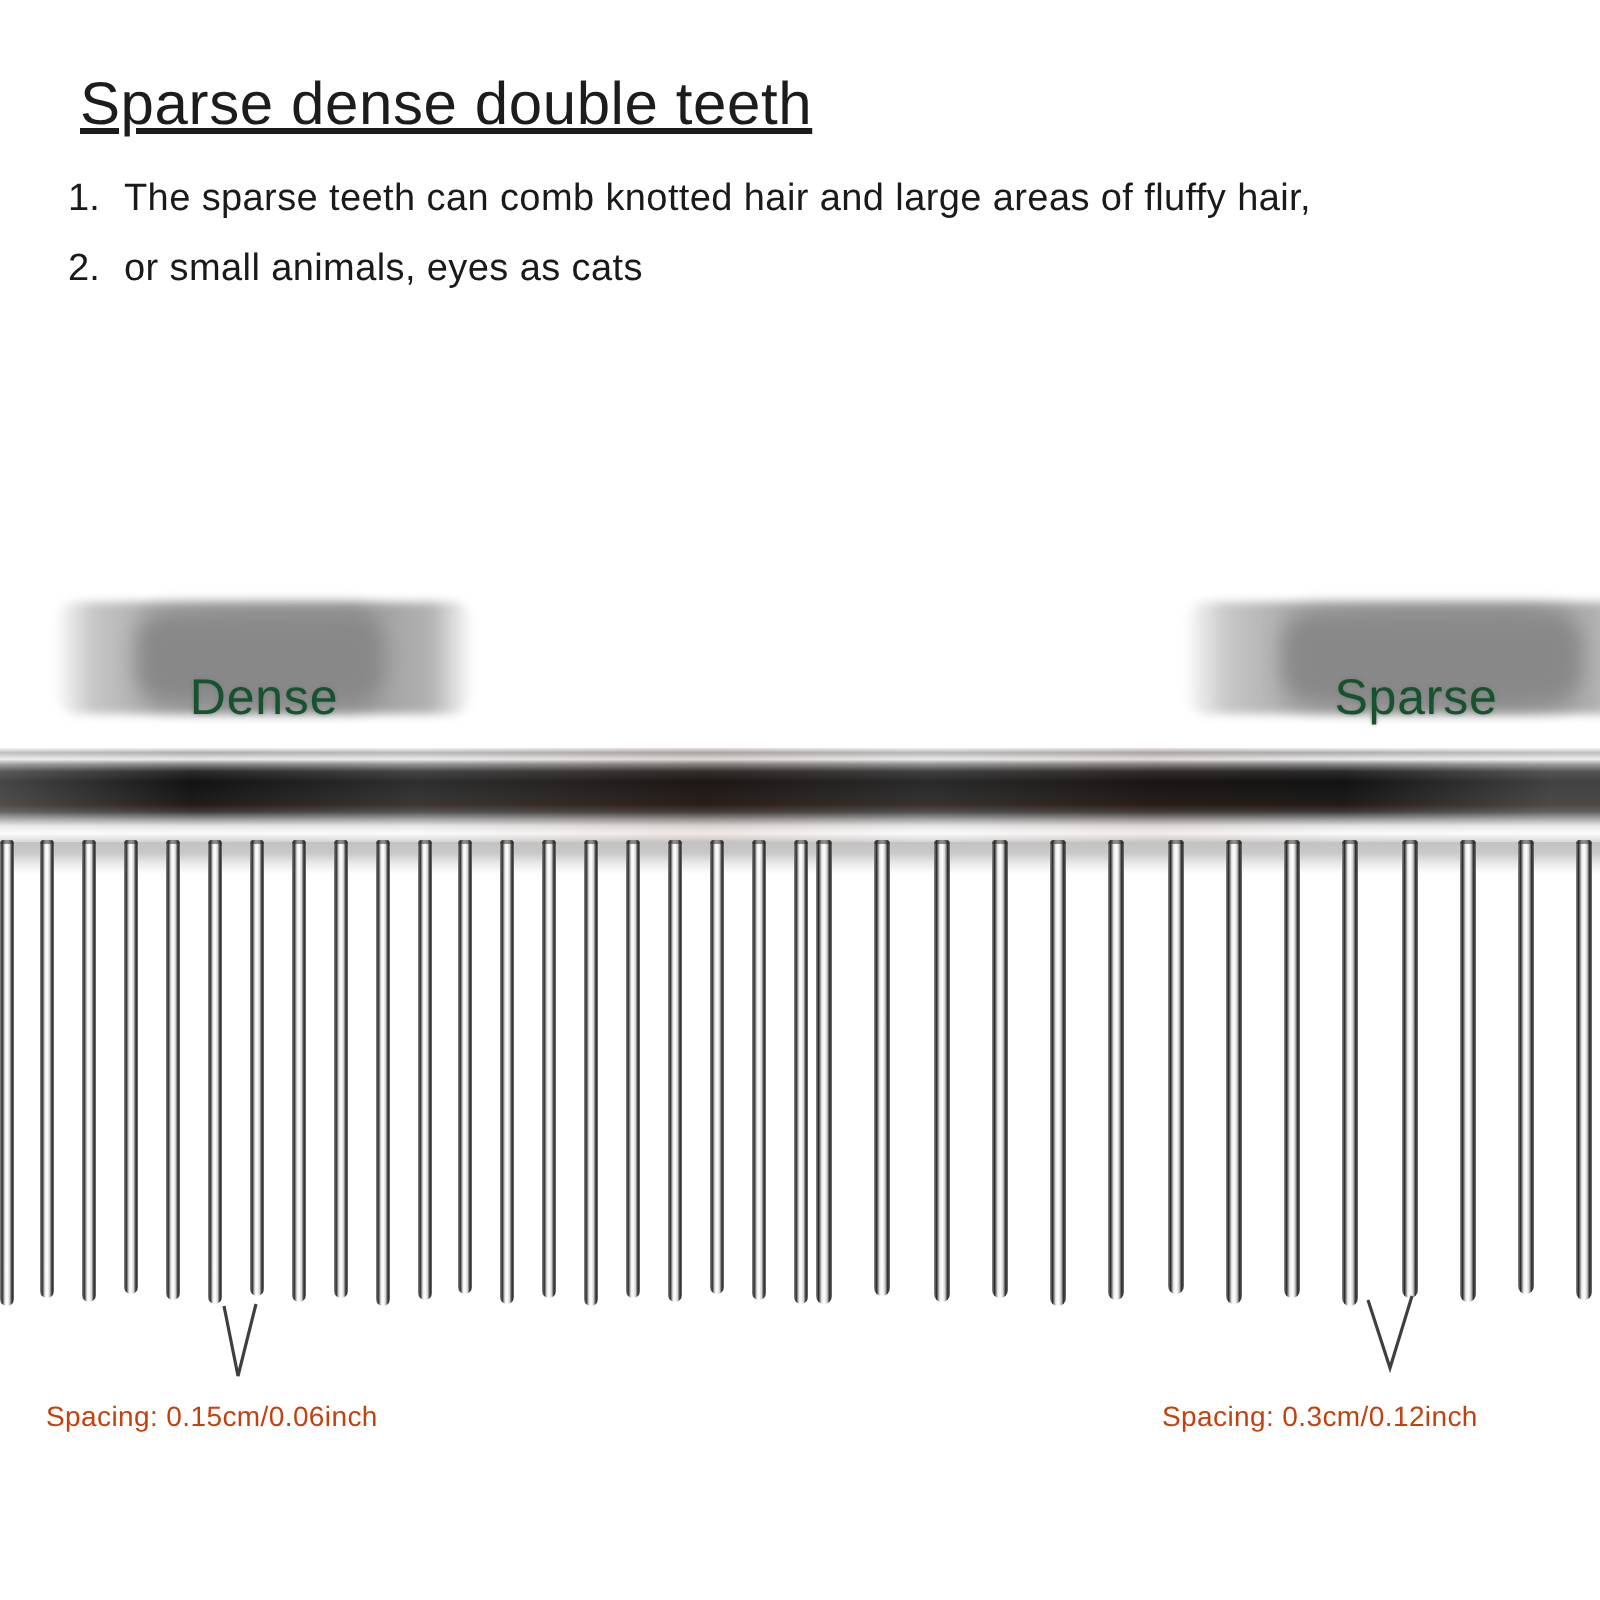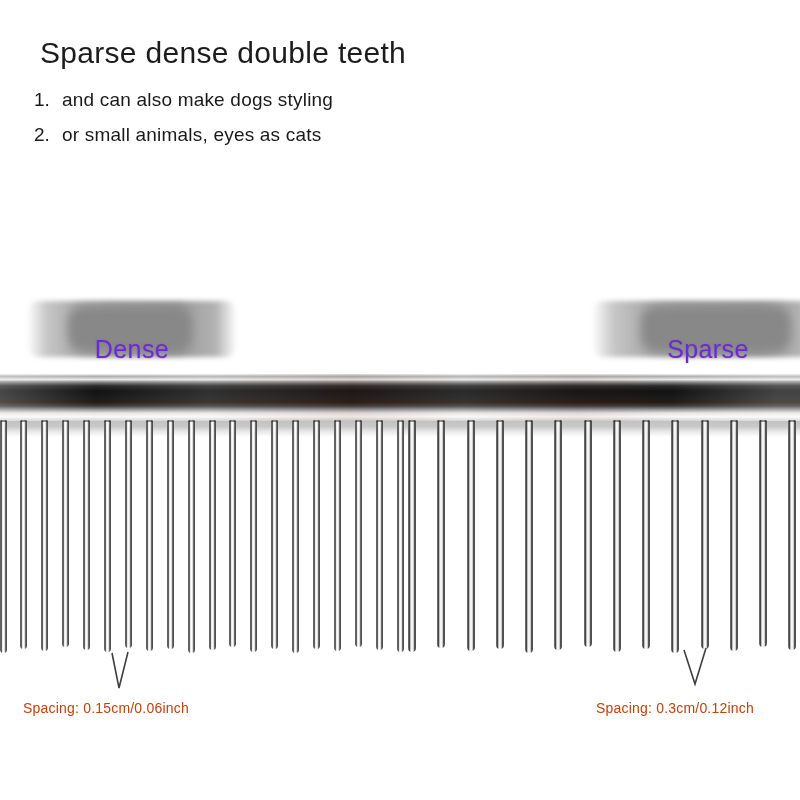--- a/index.html
+++ b/index.html
@@ -6,20 +6,21 @@
   .page{
     position:relative;width:800px;height:800px;overflow:hidden;
     background:#ffffff;color:#1f1f1f;
     font-family:"Liberation Sans","DejaVu Sans",sans-serif;
   }
   
   .title{
     position:absolute;left:40px;top:36px;margin:0;
     font-size:30px;font-weight:400;letter-spacing:.3px;color:#1c1c1c;
     white-space:nowrap;
+    text-decoration:underline;
   }
   .features{position:absolute;left:34px;top:82px;font-size:19px;color:#1a1a1a;}
   .feature{position:relative;padding-left:28px;}
   .feature .num{position:absolute;left:0;top:0;line-height:35px;}
   .feature .fl{line-height:35px;white-space:nowrap;letter-spacing:.2px;}
   
   .band{position:absolute;top:303px;height:52px;}
   .band-bg{
     position:absolute;inset:-2px 0;border-radius:10px;
     background:linear-gradient(to right,
@@ -31,21 +32,21 @@
   .band-core{
     position:absolute;top:3px;bottom:3px;border-radius:16px;
     background:#888888;filter:blur(5px);
   }
   .band-dense{left:28px;width:208px;}
   .band-dense .band-core{left:19%;right:21%;}
   .band-sparse{left:593px;width:230px;}
   .band-sparse .band-core{left:21%;right:14%;}
   .band-label{
     position:absolute;inset:0;display:flex;align-items:center;justify-content:center;
-    font-size:25px;color:#6d28d9;letter-spacing:.4px;
+    font-size:25px;color:#14532d;letter-spacing:.4px;
     text-shadow:0 0 2px rgba(110,110,110,.6);
     margin-top:40px;
   }
   
   .spine{
     position:absolute;left:0;top:374px;width:800px;height:47px;
     background:linear-gradient(to bottom,
       #f2f2f2 0%, #aeaeae 5%, #e9e9e9 12%, #8a8a8a 17%,
       #2c2c2c 25%, #121212 36%, #1a1a1a 52%, #241a12 60%,
       #3c3c3c 68%, #9a9a9a 76%, #e5e5e5 83%, #fafafa 91%, #d0d0d0 100%);
@@ -75,33 +76,33 @@
     content:'';position:absolute;top:0;left:0;right:0;height:2px;
     background:rgba(55,48,42,0.55);border-radius:2px 2px 0 0;
   }
   .pointer-layer{position:absolute;left:0;top:0;pointer-events:none;}
   
   .caption{
     position:absolute;top:700px;font-size:14px;color:#c2410c;
     letter-spacing:.2px;white-space:nowrap;
   }
   .caption-dense{left:23px;}
-  .caption-sparse{left:596px;}
+  .caption-sparse{left:581px;}
 </style>
 </head>
 <body>
 
 <div class="page">
 
   <h1 class="title">Sparse dense double teeth</h1>
 
   <div class="features">
     <div class="feature">
       <span class="num">1.</span>
-      <div class="fl">and can also make dogs styling</div>
+      <div class="fl">The sparse teeth can comb knotted hair and large areas of fluffy hair,</div>
     </div>
     <div class="feature">
       <span class="num">2.</span>
       <div class="fl">or small animals, eyes as cats</div>
     </div>
   </div>
 
   <div class="band band-dense">
     <div class="band-bg"></div>
     <div class="band-core"></div>

